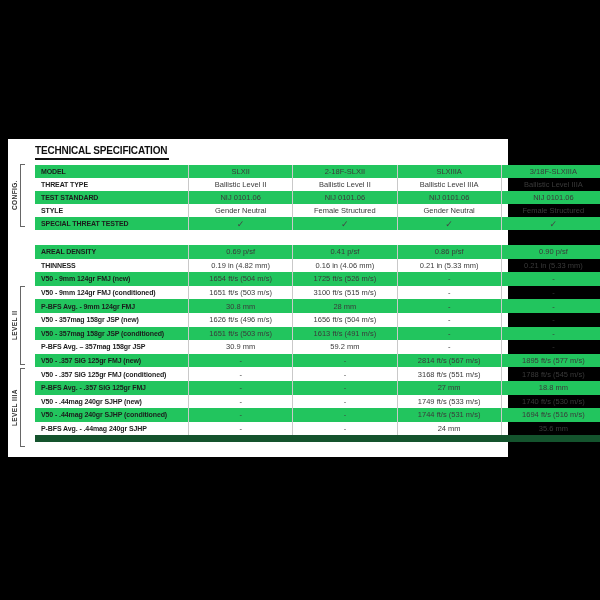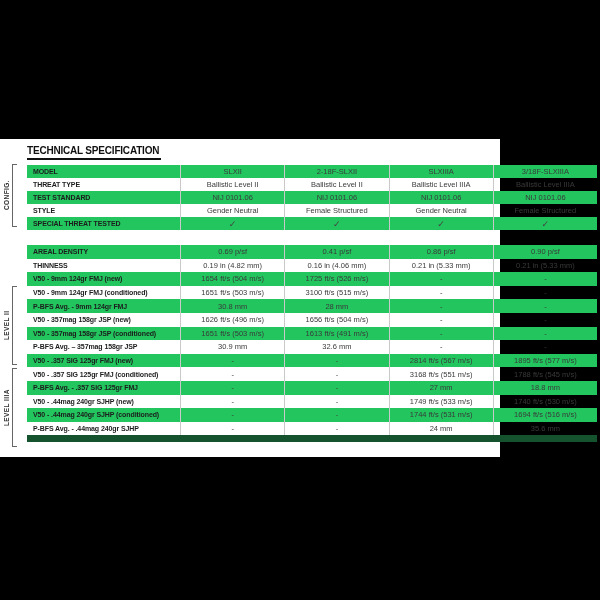--- a/index.html
+++ b/index.html
@@ -4,21 +4,21 @@
 <style>
   * { margin:0; padding:0; box-sizing:border-box; }
   html,body { width:600px; height:600px; }
   body {
     background:#000;
     font-family:"Liberation Sans", sans-serif;
     position:relative;
     overflow:hidden;
   }
   .content {
-    position:absolute; top:139px; left:0;
+    position:absolute; top:139px; left:8px;
     width:500px; height:318px;
     background:#ffffff;
     padding-top:6px;
   }
   .sec-title {
     display:table;
     margin-left:27px;
     font-size:10px; font-weight:bold; color:#111;
     letter-spacing:-0.2px;
     line-height:11px;
@@ -166,21 +166,21 @@
       <div class="trow stripe">
         <div class="tlabel">V50 - 357mag 158gr JSP (conditioned)</div>
         <div class="tcell">1651 ft/s (503 m/s)</div>
         <div class="tcell">1613 ft/s (491 m/s)</div>
         <div class="tcell">-</div>
         <div class="tcell">-</div>
       </div>
       <div class="trow">
         <div class="tlabel">P-BFS Avg. – 357mag 158gr JSP</div>
         <div class="tcell">30.9 mm</div>
-        <div class="tcell">32.6 mm</div>
+        <div class="tcell">59.2 mm</div>
         <div class="tcell">-</div>
         <div class="tcell">-</div>
       </div>
       <div class="trow stripe">
         <div class="tlabel">V50 - .357 SIG 125gr FMJ (new)</div>
         <div class="tcell">-</div>
         <div class="tcell">-</div>
         <div class="tcell">2814 ft/s (567 m/s)</div>
         <div class="tcell">1895 ft/s (577 m/s)</div>
       </div>

